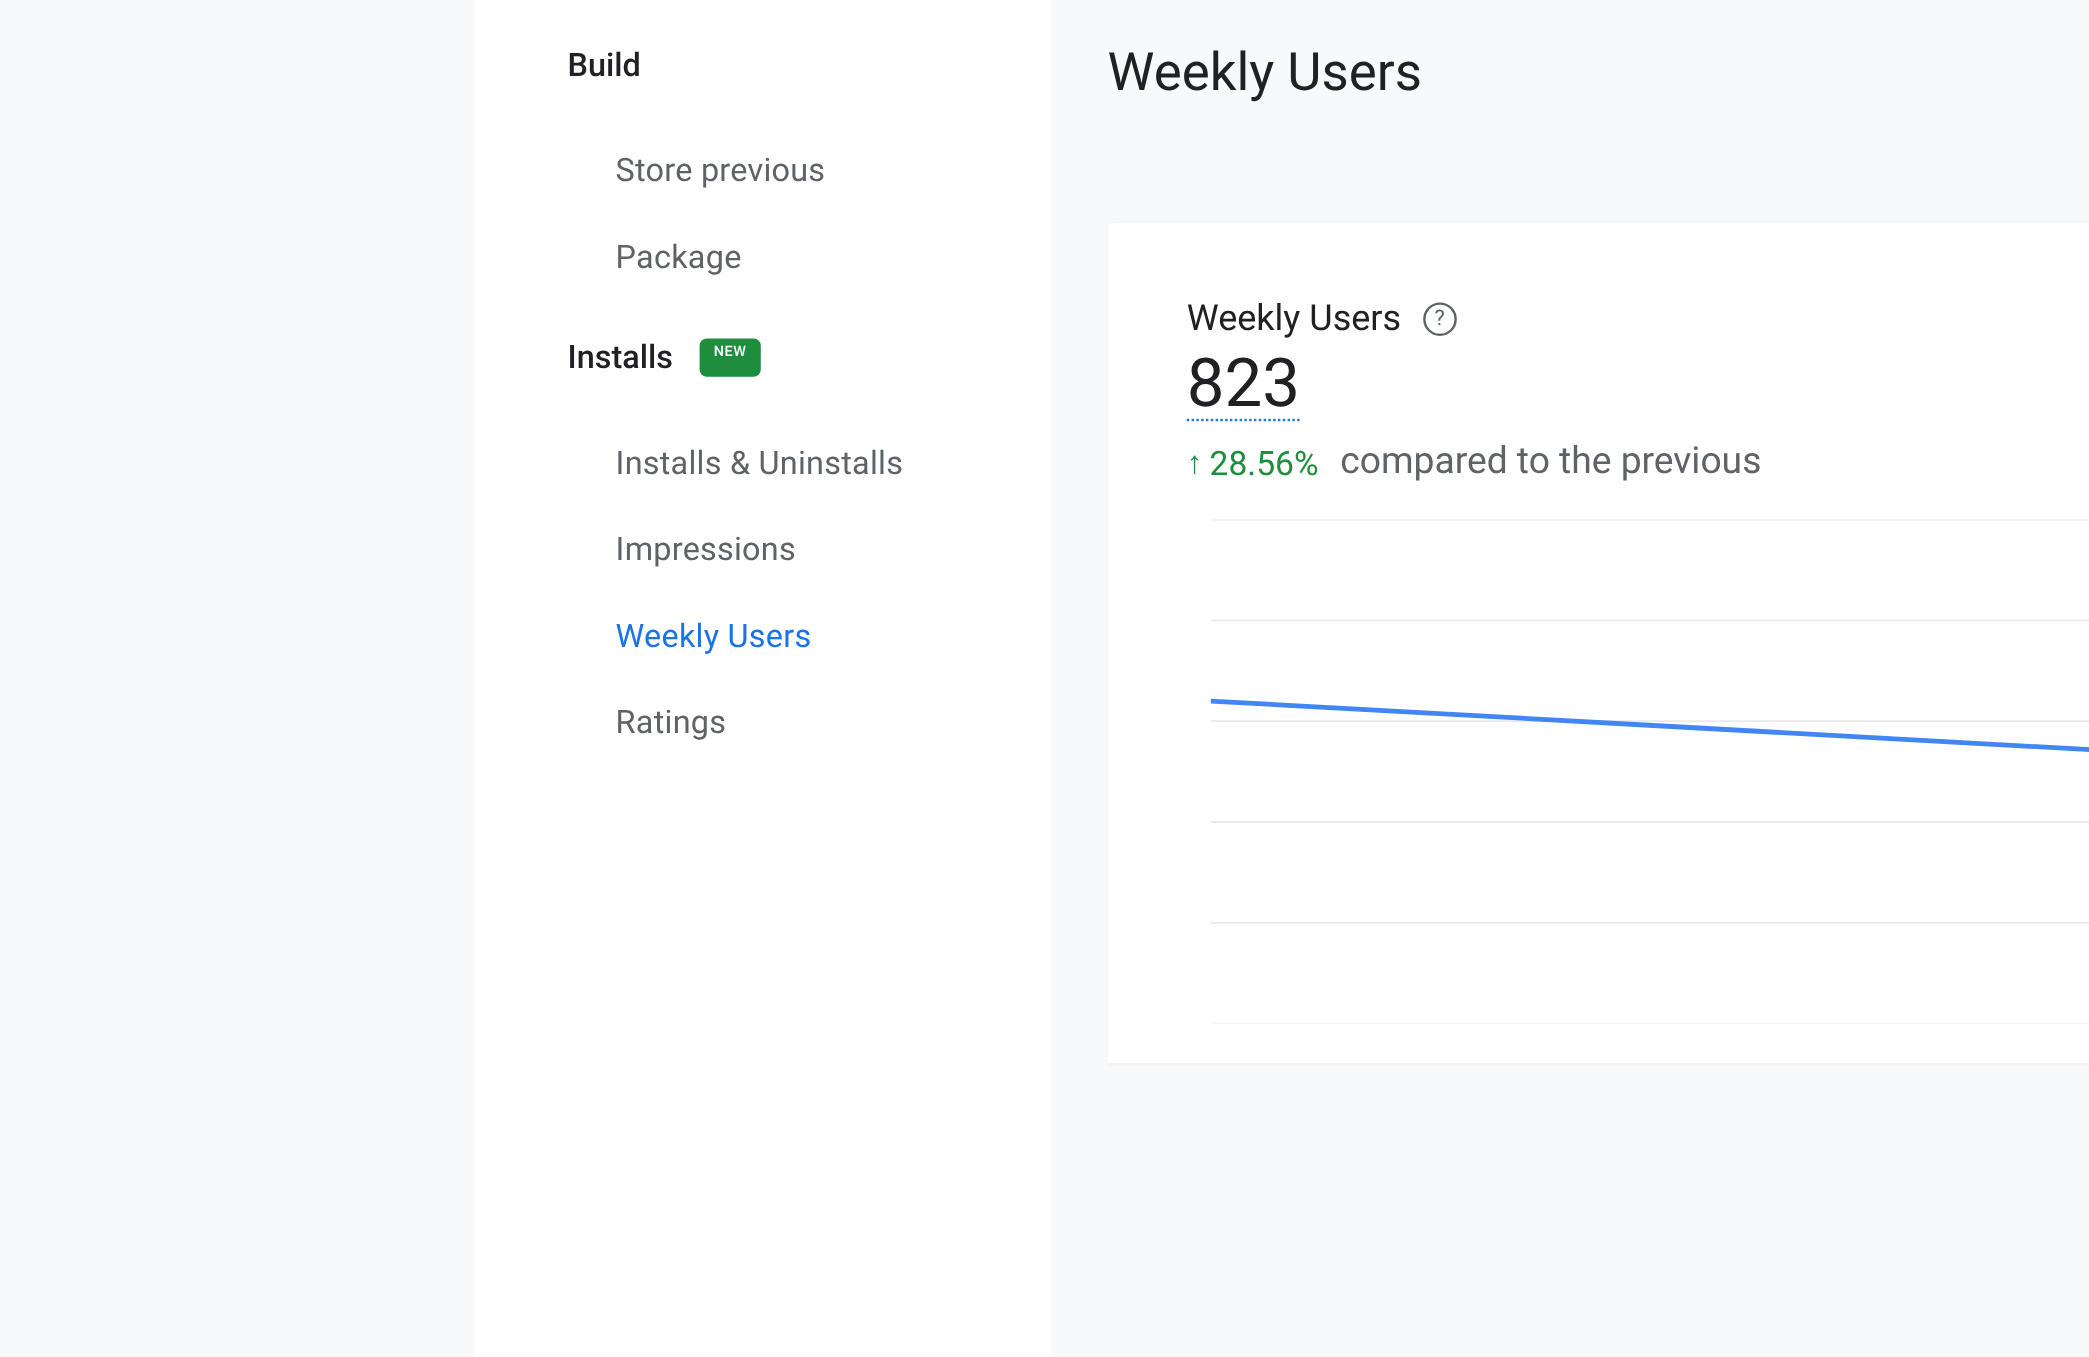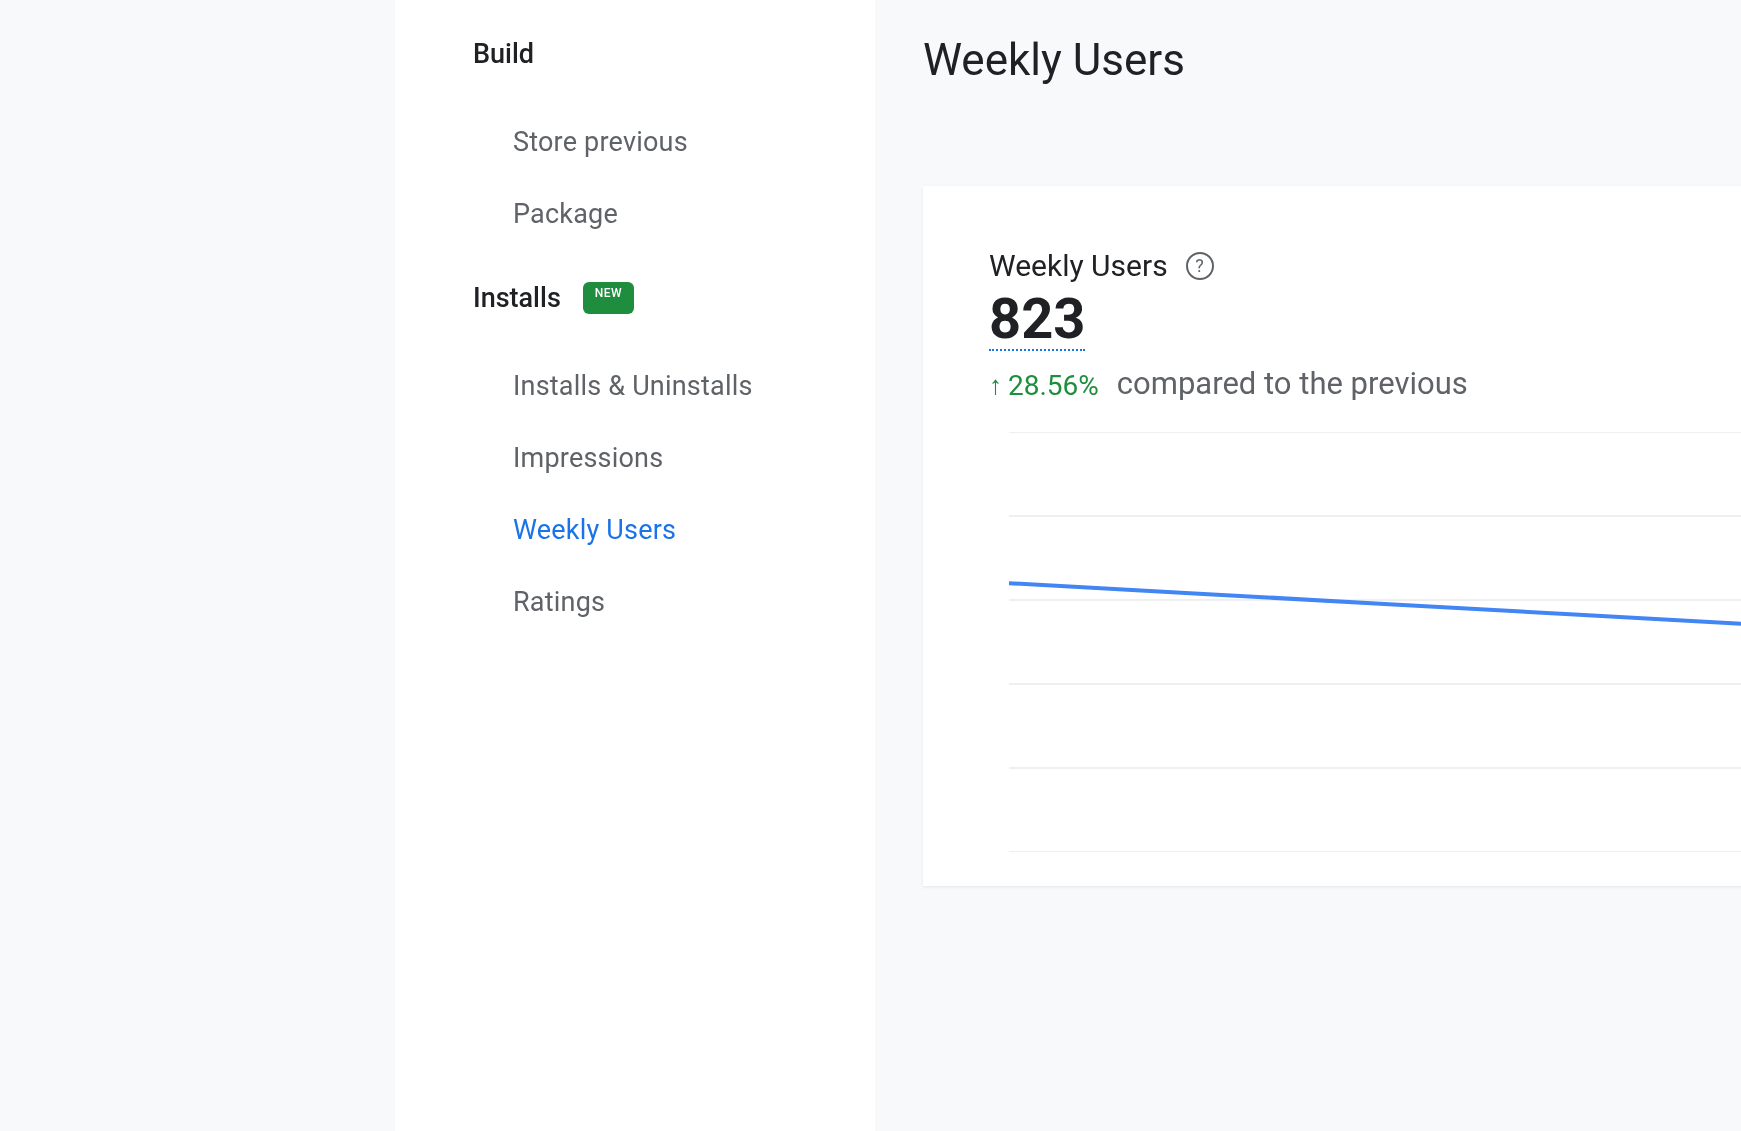--- a/index.html
+++ b/index.html
@@ -98,21 +98,21 @@
       border-radius: 50%;
       display: flex;
       align-items: center;
       justify-content: center;
       color: #5f6368;
       font-size: 18px;
       font-weight: 400;
     }
     .card-value {
       font-size: 56px;
-      font-weight: 700;
+      font-weight: 400;
       color: #202124;
       border-bottom: 2px dotted #1a73e8;
       display: inline-block;
       margin-bottom: 14px;
       line-height: 1;
       padding-bottom: 2px;
     }
     .delta-row {
       display: flex;
       align-items: baseline;

